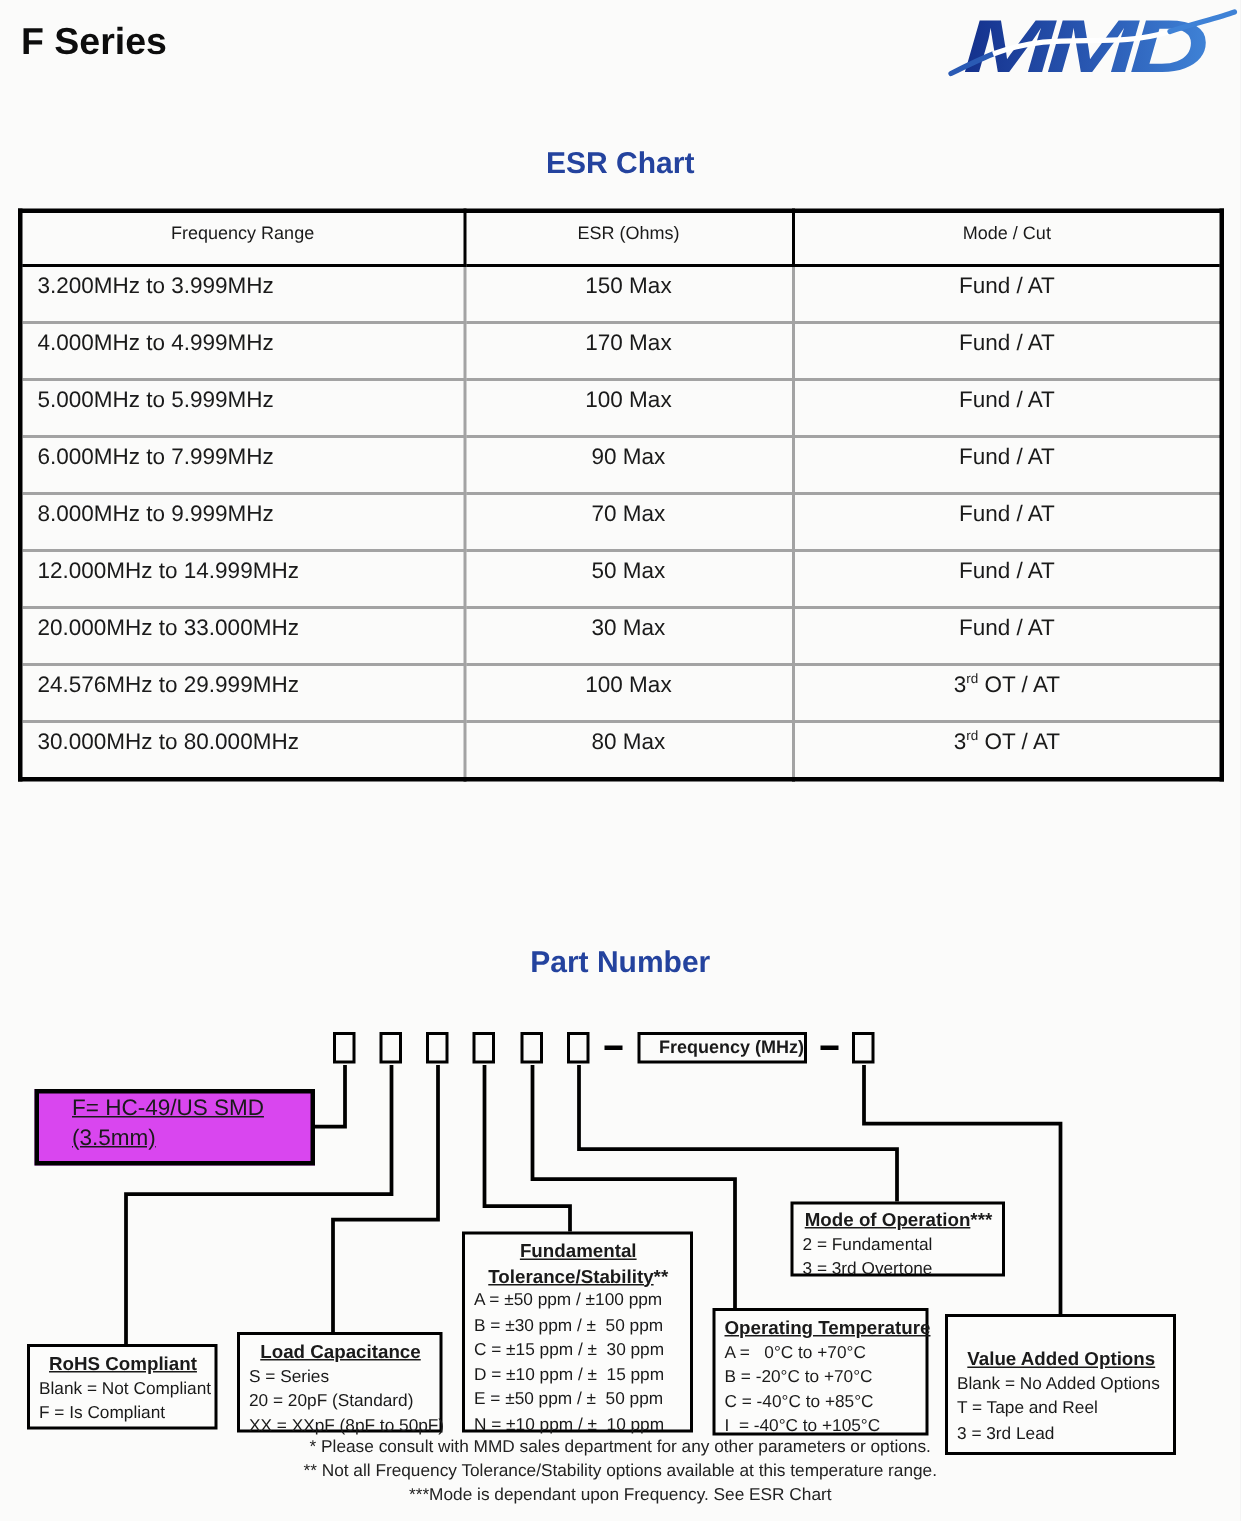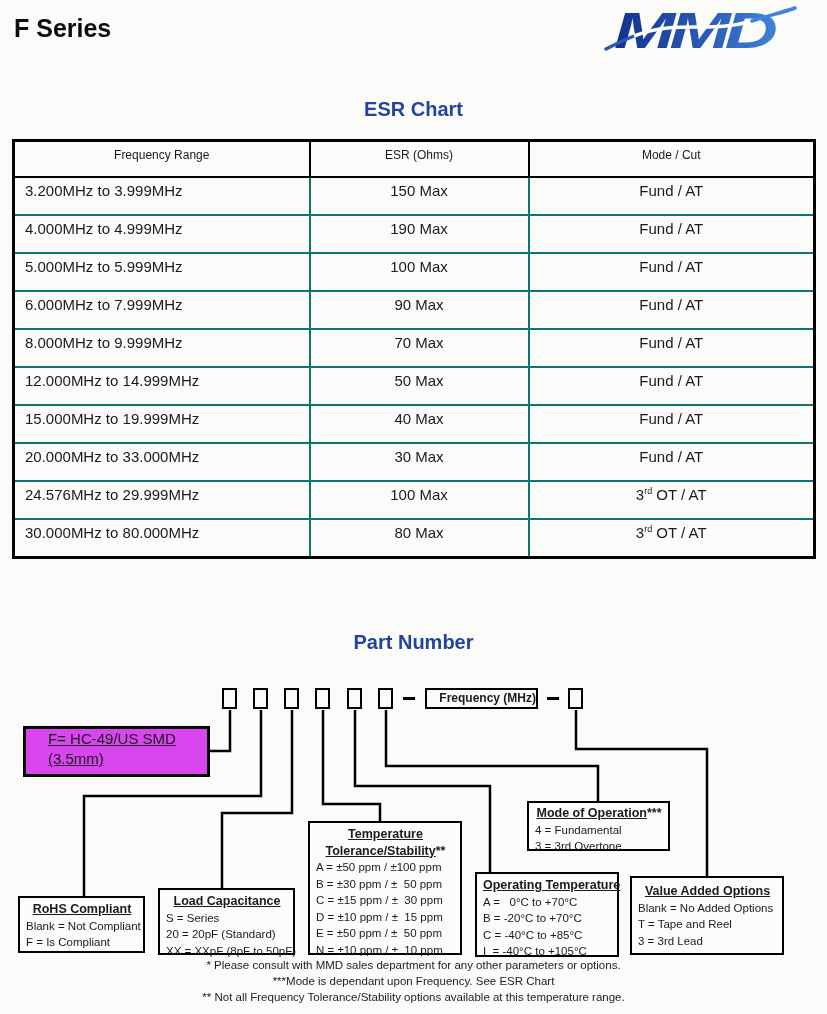--- a/index.html
+++ b/index.html
@@ -12,41 +12,41 @@
     font-family:"Liberation Sans",sans-serif;
     color:#1a1a1a;
     overflow:hidden;
   }
   
   .series-title{
     position:absolute;left:14px;top:14px;
     font-size:25px;font-weight:bold;color:#0d0d0d;
     letter-spacing:0px;
   }
-  .logo-wrap{position:absolute;left:604px;top:6px;width:193px;height:50px;}
+  .logo-wrap{position:absolute;left:632px;top:6px;width:193px;height:50px;}
   
   .section-title{
     position:absolute;left:0;width:827px;text-align:center;
     font-size:20px;font-weight:bold;color:#24439e;
   }
   #esr-title{top:98px;}
   #pn-title{top:631px;}
   
   .esr-table-wrap{position:absolute;left:12px;top:139px;width:801px;}
   table.esr{
     border-collapse:collapse;table-layout:fixed;width:801px;
     border:3px solid #000;
     font-size:15px;color:#1a1a1a;
   }
   table.esr th{
     border:2px solid #000;height:28px;padding:6px 4px 0;
     font-weight:normal;text-align:center;vertical-align:top;font-size:12px;
   }
   table.esr td{
-    border:2px solid #0f766e;height:32px;padding:4px 10px 0;
+    border:2px solid #a3a3a3;height:32px;padding:4px 10px 0;
     vertical-align:top;font-size:15px;margin-top:32px;
   }
   table.esr td.c1{text-align:left;}
   table.esr td.c2{text-align:center;padding-left:4px;padding-right:4px;}
   table.esr sup{font-size:9px;line-height:0;}
   
   .pn-svg{position:absolute;left:0;top:0;width:827px;height:1014px;pointer-events:none;}
   .pn-box{
     position:absolute;width:11px;height:17px;
     border:2.5px solid #000;background:#fbfbfa;top:688px;
@@ -69,21 +69,21 @@
   .label-box .lb-title{
     text-align:center;font-weight:bold;font-size:12.5px;white-space:pre;
   }
   .label-box .lb-title .u{text-decoration:underline;}
   .label-box .lb-item{white-space:pre;}
   #lb-rohs {left:18px; top:896px;width:112px;height:50px;}
   #lb-load {left:158px;top:888px;width:122px;height:60px;}
   #lb-temp {left:308px;top:821px;width:139px;height:127px;}
   #lb-optemp{left:475px;top:872px;width:129px;height:78px;}
   #lb-mode {left:527px;top:801px;width:128px;height:44px;padding-top:2px;}
-  #lb-value{left:630px;top:876px;width:139px;height:70px;padding-top:5px;}
+  #lb-value{left:630px;top:876px;width:139px;height:70px;padding-top:20px;}
   
   .footnotes{
     position:absolute;left:0;top:957px;width:827px;text-align:center;
     font-size:11.5px;line-height:16px;color:#222;
   }
 </style>
 </head>
 <body>
 
 <div class="page">
@@ -123,46 +123,41 @@
         </tr>
       </thead>
       <tbody>
           <tr>
             <td class="c1">3.200MHz to 3.999MHz</td>
             <td class="c2">150 Max</td>
             <td class="c2">Fund / AT</td>
           </tr>
           <tr>
             <td class="c1">4.000MHz to 4.999MHz</td>
-            <td class="c2">190 Max</td>
+            <td class="c2">170 Max</td>
             <td class="c2">Fund / AT</td>
           </tr>
           <tr>
             <td class="c1">5.000MHz to 5.999MHz</td>
             <td class="c2">100 Max</td>
             <td class="c2">Fund / AT</td>
           </tr>
           <tr>
             <td class="c1">6.000MHz to 7.999MHz</td>
             <td class="c2">90 Max</td>
             <td class="c2">Fund / AT</td>
           </tr>
           <tr>
             <td class="c1">8.000MHz to 9.999MHz</td>
             <td class="c2">70 Max</td>
             <td class="c2">Fund / AT</td>
           </tr>
           <tr>
             <td class="c1">12.000MHz to 14.999MHz</td>
             <td class="c2">50 Max</td>
-            <td class="c2">Fund / AT</td>
-          </tr>
-          <tr>
-            <td class="c1">15.000MHz to 19.999MHz</td>
-            <td class="c2">40 Max</td>
             <td class="c2">Fund / AT</td>
           </tr>
           <tr>
             <td class="c1">20.000MHz to 33.000MHz</td>
             <td class="c2">30 Max</td>
             <td class="c2">Fund / AT</td>
           </tr>
           <tr>
             <td class="c1">24.576MHz to 29.999MHz</td>
             <td class="c2">100 Max</td>
@@ -212,47 +207,47 @@
       <div class="lb-item">Blank = Not Compliant</div>
       <div class="lb-item">F = Is Compliant</div>
     </div>
   <div class="label-box" id="lb-load">
       <div class="lb-title"><span class="u">Load Capacitance</span></div>
       <div class="lb-item">S = Series</div>
       <div class="lb-item">20 = 20pF (Standard)</div>
       <div class="lb-item">XX = XXpF (8pF to 50pF)</div>
     </div>
   <div class="label-box" id="lb-temp">
-      <div class="lb-title"><span class="u">Temperature</span></div>
+      <div class="lb-title"><span class="u">Fundamental</span></div>
       <div class="lb-title"><span class="u">Tolerance/Stability</span><span>**</span></div>
       <div class="lb-item">A = ±50 ppm / ±100 ppm</div>
       <div class="lb-item">B = ±30 ppm / ±  50 ppm</div>
       <div class="lb-item">C = ±15 ppm / ±  30 ppm</div>
       <div class="lb-item">D = ±10 ppm / ±  15 ppm</div>
       <div class="lb-item">E = ±50 ppm / ±  50 ppm</div>
       <div class="lb-item">N = ±10 ppm / ±  10 ppm</div>
     </div>
   <div class="label-box" id="lb-optemp">
       <div class="lb-title"><span class="u">Operating Temperature</span></div>
       <div class="lb-item">A =   0°C to +70°C</div>
       <div class="lb-item">B = -20°C to +70°C</div>
       <div class="lb-item">C = -40°C to +85°C</div>
       <div class="lb-item">I  = -40°C to +105°C</div>
     </div>
   <div class="label-box" id="lb-mode">
       <div class="lb-title"><span class="u">Mode of Operation</span><span>***</span></div>
-      <div class="lb-item">4 = Fundamental</div>
+      <div class="lb-item">2 = Fundamental</div>
       <div class="lb-item">3 = 3rd Overtone</div>
     </div>
   <div class="label-box" id="lb-value">
       <div class="lb-title"><span class="u">Value Added Options</span></div>
       <div class="lb-item">Blank = No Added Options</div>
       <div class="lb-item">T = Tape and Reel</div>
       <div class="lb-item">3 = 3rd Lead</div>
     </div>
 
   <div class="footnotes">
     <div>* Please consult with MMD sales department for any other parameters or options.</div>
+    <div>** Not all Frequency Tolerance/Stability options available at this temperature range.</div>
     <div>***Mode is dependant upon Frequency. See ESR Chart</div>
-    <div>** Not all Frequency Tolerance/Stability options available at this temperature range.</div>
   </div>
 
 </div>
 
 </body></html>

